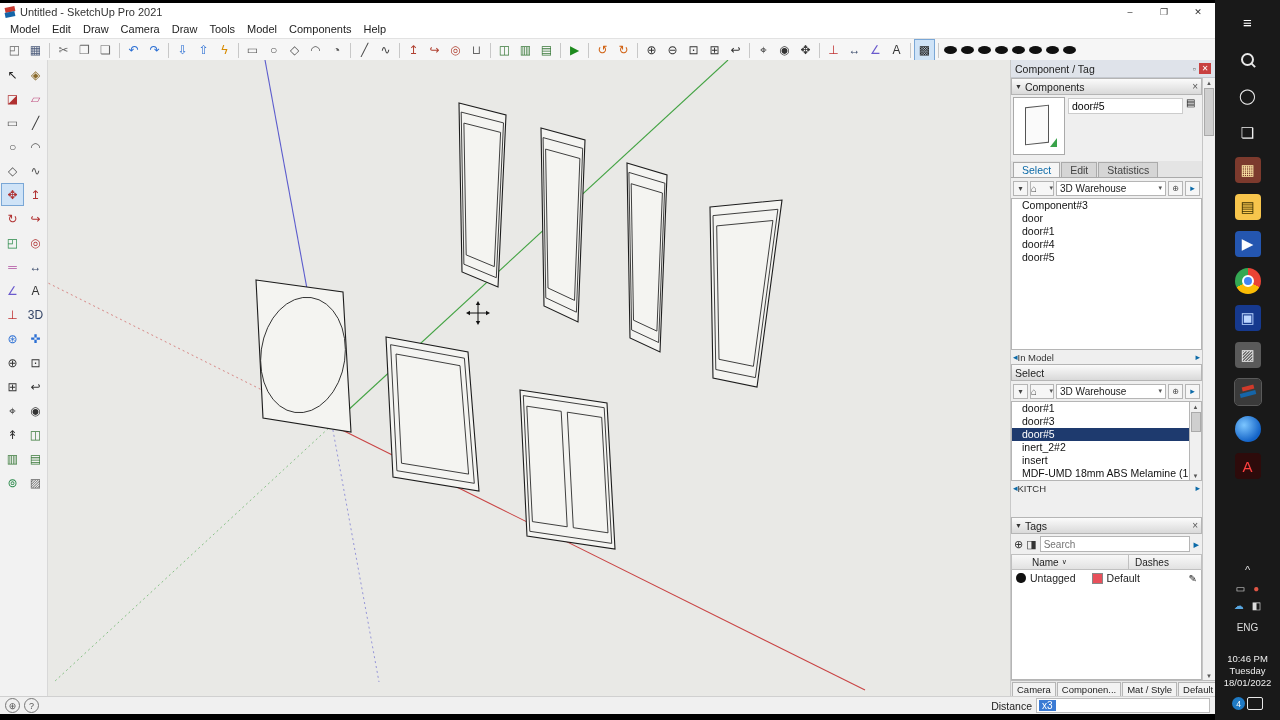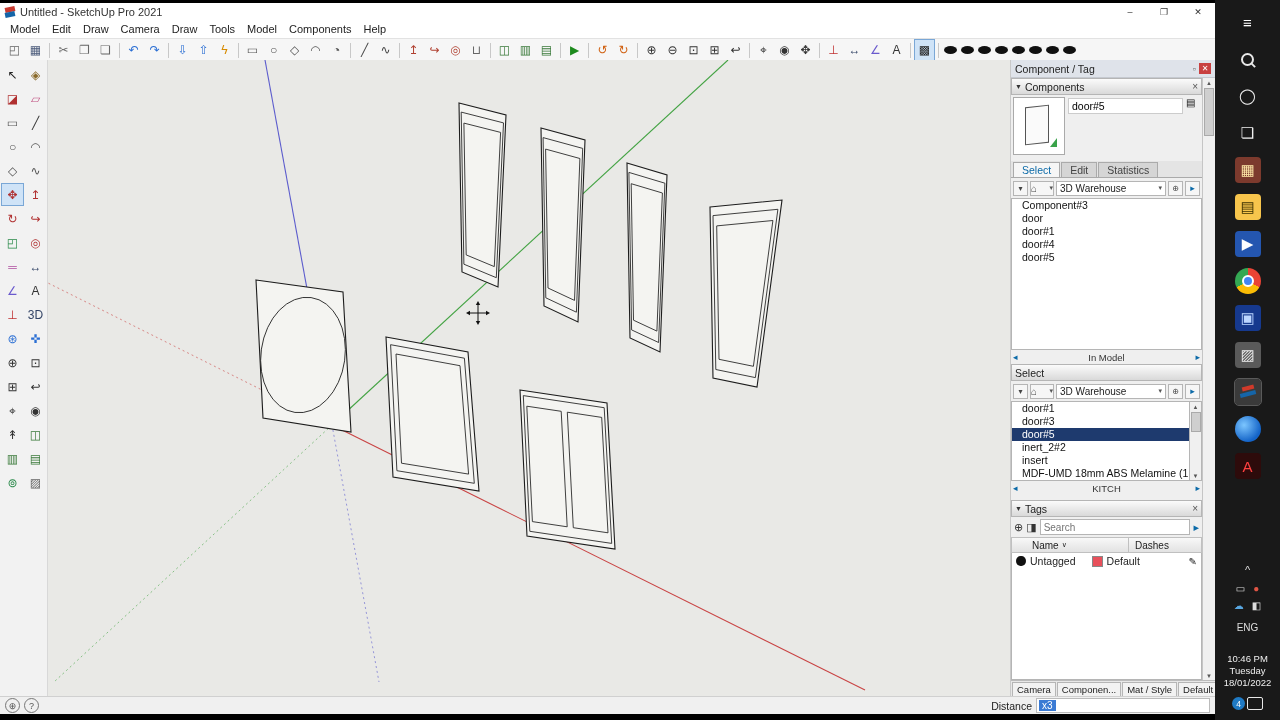--- a/index.html
+++ b/index.html
@@ -67,21 +67,21 @@
   #comp-list-1{height:150px;flex:none}
   .clist2-wrap{display:flex;height:80px;flex:none}
   .clist2-wrap .clist{flex:1}
   .list-item{height:13px;line-height:13px;padding:0 10px;white-space:nowrap;color:#111}
   .list-item.selected{background:#1e3a6e;color:#fff}
   .vscroll{width:12px;background:#f0f0f0;border:1px solid #b5b5b5;border-left:none;display:flex;flex-direction:column;align-items:center;box-sizing:border-box}
   .vs-btn{font-size:6px;color:#555;height:9px;display:flex;align-items:center}
   .vs-thumb{width:8px;height:18px;background:#cfcfcf;border:1px solid #aaa;margin-top:1px}
   .vs-bottom{margin-top:auto}
   .nav-row{height:14px;display:flex;align-items:center;font-size:9.5px;color:#333;padding:0 2px;flex:none}
-  .nav-label{flex:1;text-align:center}
+  .nav-label{flex:1;}
   .nav-arrow{color:#0b6aa8;font-size:9px}
   .tags-bar{height:20px;display:flex;align-items:center;gap:3px;padding:0 3px;flex:none}
   .tg-btn{font-size:11px;color:#333}
   .tg-search{flex:1;height:14px;border:1px solid #b5b5b5;font-size:10px;padding:0 3px;font-family:inherit}
   .tg-go{color:#0b6aa8}
   .tags-cols{height:14px;display:flex;background:linear-gradient(#f8f8f8,#e2e2e2);border:1px solid #c0c0c0;font-size:10px;align-items:center;flex:none}
   .tc-name{flex:1;padding-left:20px;display:flex;gap:3px;border-right:1px solid #c0c0c0;height:100%;align-items:center;box-sizing:border-box}
   .col-caret{font-style:normal;font-size:7px}
   .tc-dash{width:66px;padding-left:6px}
   .tag-row{height:16px;display:flex;align-items:center;gap:4px;background:#fff;border-left:1px solid #b5b5b5;border-right:1px solid #b5b5b5;padding:0 4px;flex:none}
@@ -384,21 +384,21 @@
             <span class="vs-btn vs-bottom">▼</span>
           </div>
         </div>
 
         <div class="nav-row">
           <span class="nav-arrow">◂</span>
           <span class="nav-label">KITCH</span>
           <span class="nav-arrow">▸</span>
         </div>
 
-        <div class="sec-h" style="margin-top:5px">
+        <div class="sec-h" style="margin-top:22px">
           <span class="caret">▼</span>
           <span>Tags</span>
           <span class="sec-x">×</span>
         </div>
 
         <div class="tags-bar">
           <span class="tg-btn">⊕</span>
           <span class="tg-btn">◨</span>
           <input class="tg-search" placeholder="Search" style="">
           <span class="tg-btn tg-go">▸</span>

